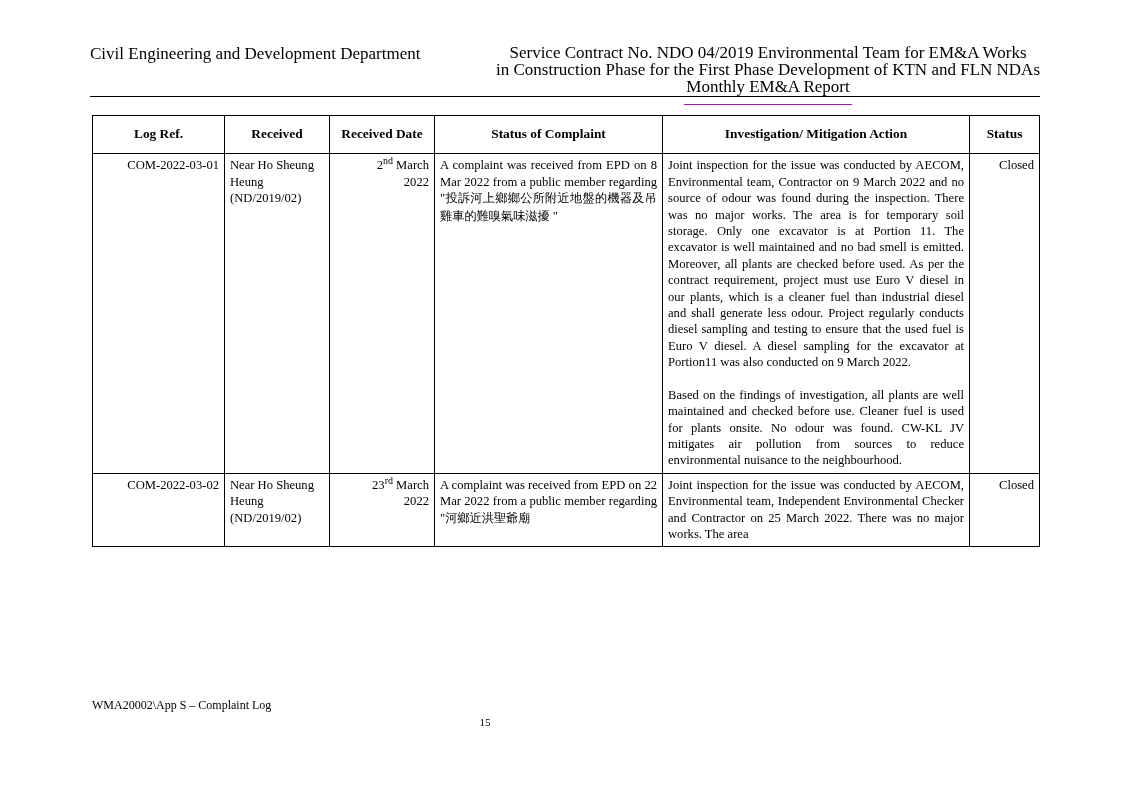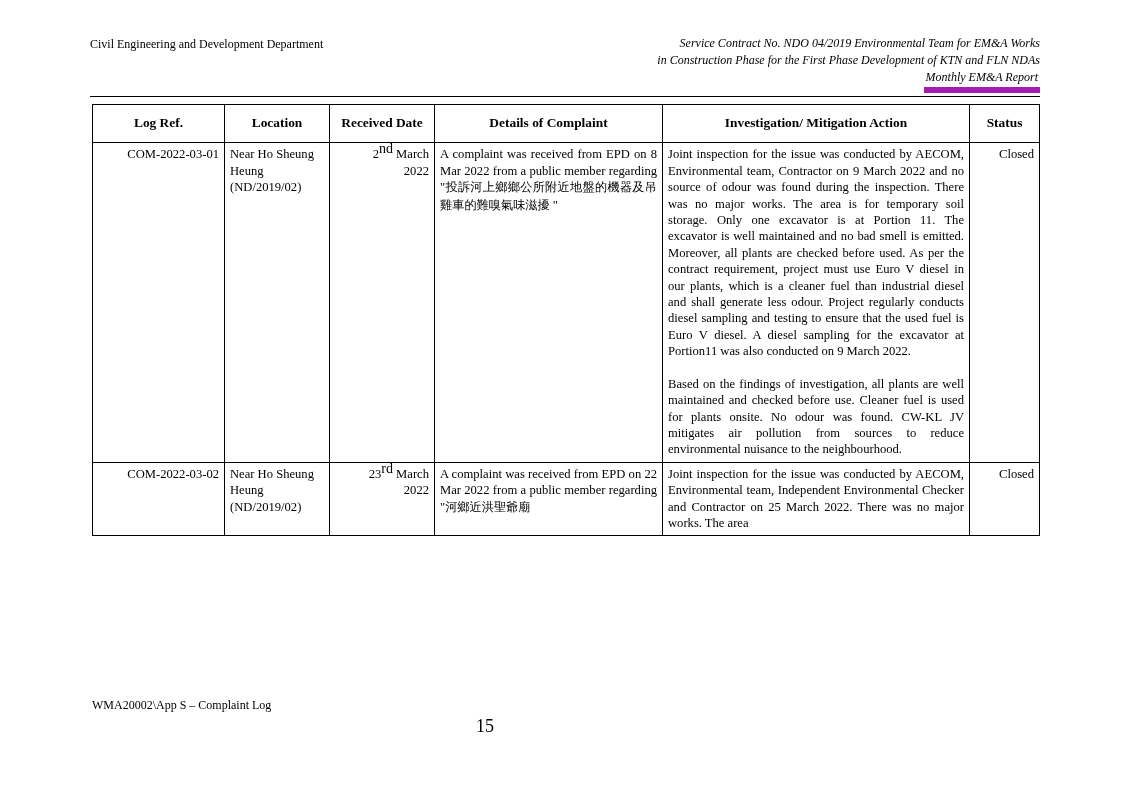--- a/index.html
+++ b/index.html
@@ -21,57 +21,56 @@
     width: 1123px;
     height: 794px;
     box-sizing: border-box;
     padding: 0;
   }
 
   
   .header {
     position: absolute;
     left: 90px;
-    top: 35px;
+    top: 44px;
     width: 950px;
     display: flex;
     justify-content: space-between;
     align-items: flex-start;
-    font-size: 12px;
+    font-size: 17px;
     line-height: 17px;
   }
   .header-left {
     white-space: nowrap;
     padding-top: 1px;
   }
   .header-right {
-    text-align: right;
-    font-style: italic;
+    text-align: center;
   }
   .header-right div {
     white-space: nowrap;
   }
   .header-rule {
     position: absolute;
     left: 90px;
     top: 96px;
     width: 950px;
     border-bottom: 1.3px solid #000;
   }
   .header-underline {
     display: inline-block;
-    border-bottom: 6px solid #a21caf;
-    padding: 0 2px 1px 2px;
+    border-bottom: 1px solid #a21caf;
+    padding: 0 2px 9px 2px;
   }
 
   
   table.complaint {
     position: absolute;
     left: 92px;
-    top: 104px;
+    top: 115px;
     width: 947px;
     border-collapse: collapse;
     table-layout: fixed;
     font-size: 12.6px;
   }
   table.complaint th,
   table.complaint td {
     border: 1.1px solid #000;
     vertical-align: top;
     padding: 3px 5px 4px 5px;
@@ -90,40 +89,40 @@
   .col-details  { width: 228px; }
   .col-action   { width: 307px; }
   .col-status   { width: 70px; }
 
   .c-center { text-align: right; }
   .c-just   { text-align: justify; text-justify: inter-word; }
   .c-left   { text-align: left; margin-left: 8px; }
 
   .cjk { font-family: Liberation Mono, monospace; font-size: 12.2px; }
 
-  sup { font-size: 14px; vertical-align: super; line-height: 0; }
+  sup { font-size: 10px; vertical-align: super; line-height: 0; }
 
   .para-gap { height: 16px; }
 
   .loc-line { display: block; }
 
   
   .footer-left {
     position: absolute;
     left: 92px;
     top: 698px;
     font-size: 12px;
   }
   .page-number {
     position: absolute;
     left: 0;
     top: 716px;
     width: 970px;
     text-align: center;
-    font-size: 18px;
+    font-size: 11px;
   }
 </style>
 </head>
 <body>
 
 <div class="page">
 
   <div class="header">
     <div class="header-left">Civil Engineering and Development Department</div>
     <div class="header-right">
@@ -139,23 +138,23 @@
       <col class="col-log">
       <col class="col-loc">
       <col class="col-date">
       <col class="col-details">
       <col class="col-action">
       <col class="col-status">
     </colgroup>
     <thead>
       <tr>
         <th>Log Ref.</th>
-        <th>Location</th>
+        <th>Received</th>
         <th>Received Date</th>
-        <th>Details of Complaint</th>
+        <th>Status of Complaint</th>
         <th>Investigation/ Mitigation Action</th>
         <th>Status</th>
       </tr>
     </thead>
     <tbody>
 
 
       <tr>
         <td class="c-center">COM-2022-03-01</td>
         <td class="c-left">

